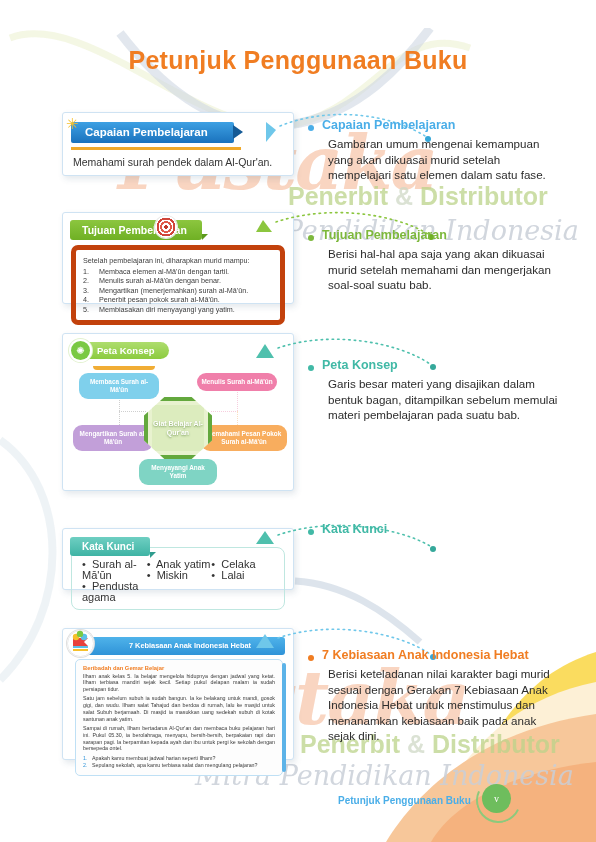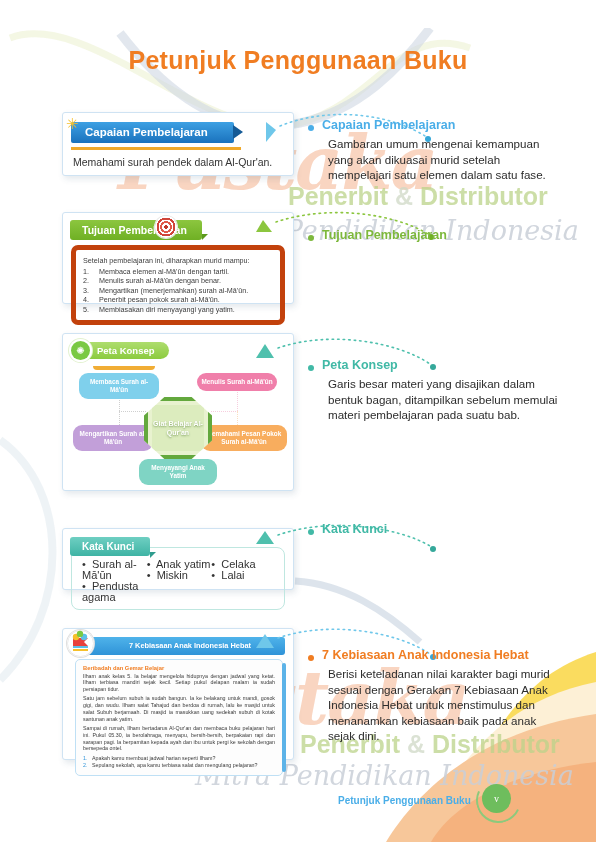--- a/index.html
+++ b/index.html
@@ -290,20 +290,21 @@
   </div>
   <div class="target"></div>
   <svg class="connector" style="top:210px;height:40px" viewBox="0 0 250 40">
     <path d="M6,22 L22,22 L13,10 Z" fill="#8cc63f"></path>
     <path d="M26,12 C80,-6 145,4 178,24" fill="none" stroke="#8cc63f" stroke-width="1.6" stroke-dasharray="1.5 4" stroke-linecap="round"></path>
     <circle cx="181" cy="27" r="3" fill="#6fb024"></circle>
   </svg>
   <div class="right-col" style="top:228px">
     <div class="rc-bullet" style="background:#7db83c"></div>
     <div class="rc-head" style="color:#7db83c">Tujuan Pembelajaran</div>
+    <div class="rc-body">Berisi hal-hal apa saja yang akan dikuasai murid setelah memahami dan mengerjakan soal-soal suatu bab.</div>
   </div>
 
   <div class="card" id="card3">
     <div class="pk-head">
       <div class="pk-badge">✺</div>
       <div class="pk-tag">Peta Konsep</div>
     </div>
     <div class="pk-tag-shadow"></div>
 
     <div class="map">

